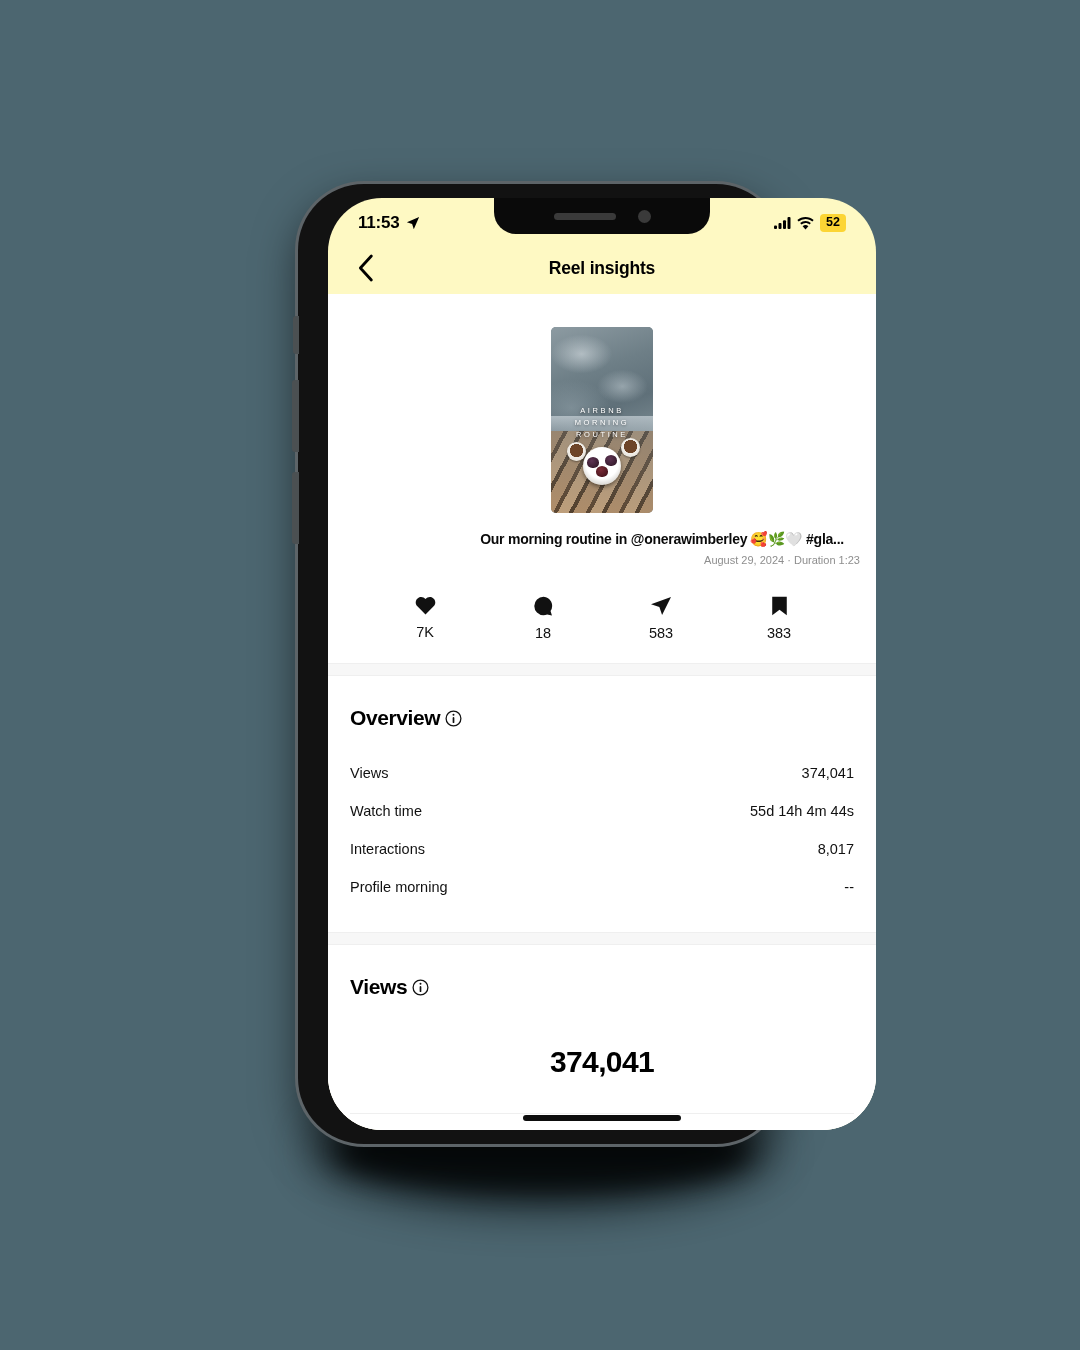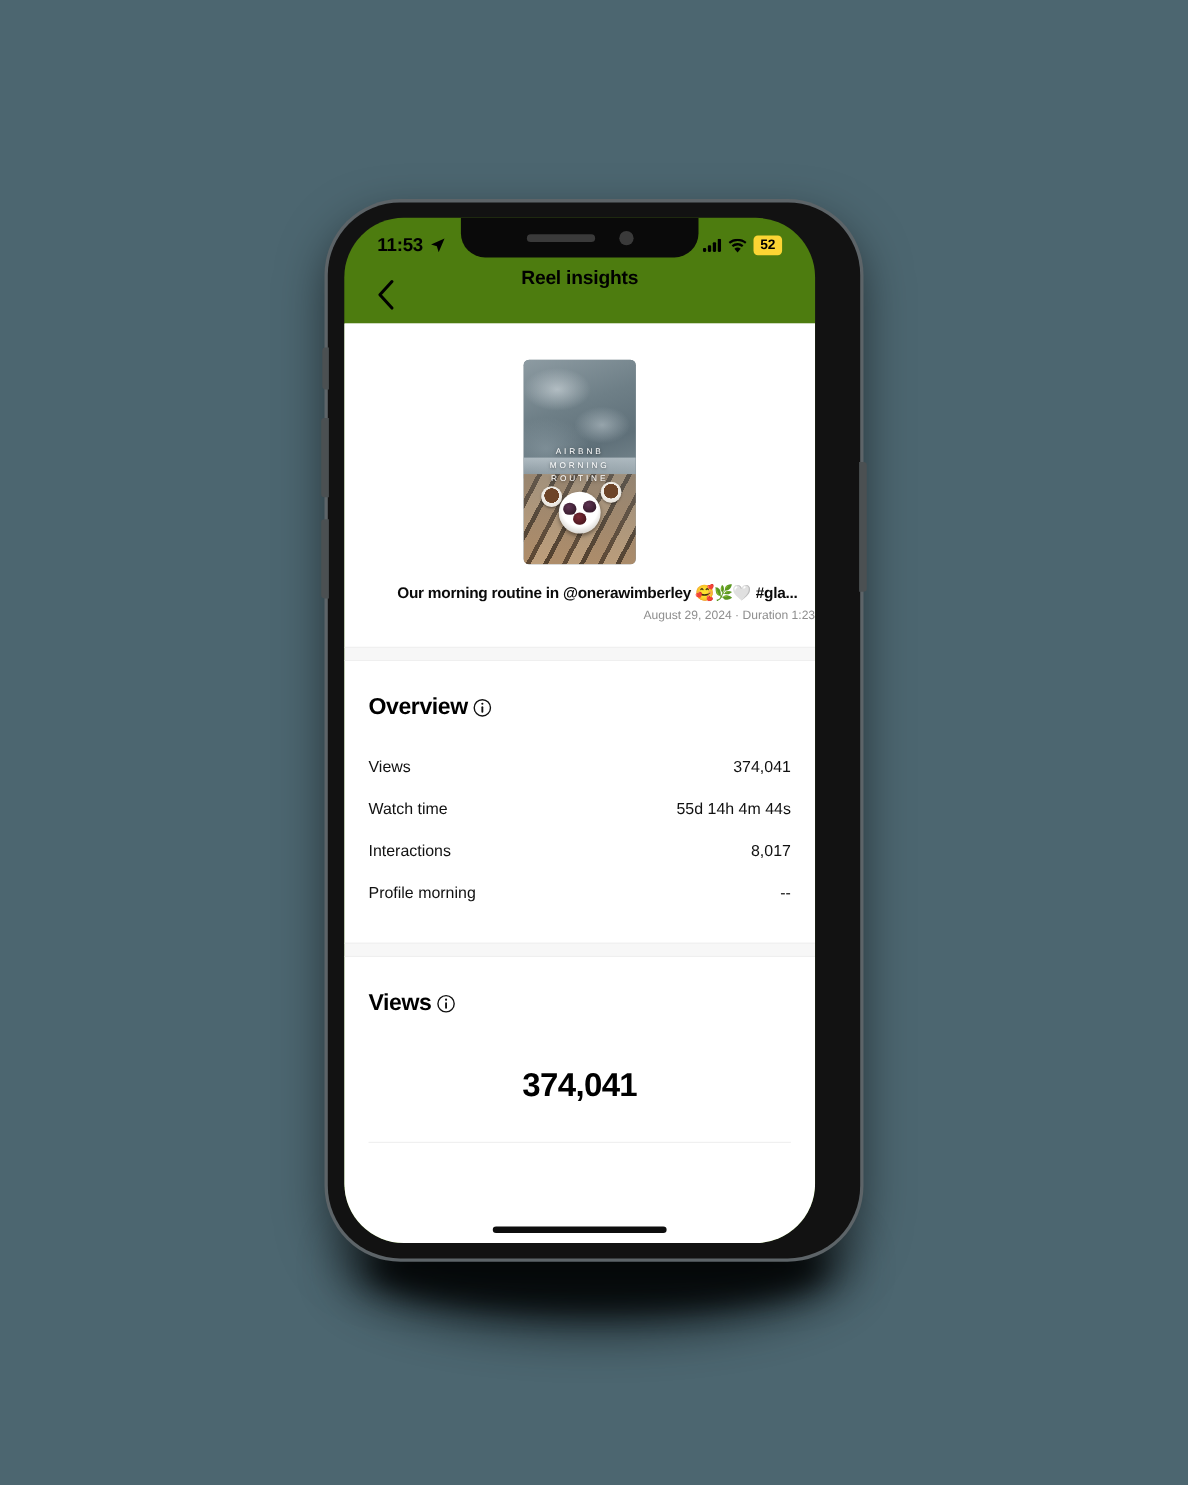--- a/index.html
+++ b/index.html
@@ -46,23 +46,23 @@
     border-radius:3px;
   }
   #btn-mute   { left:-5px; top:132px;  width:6px; height:38px; border-radius:3px 0 0 3px; }
   #btn-vol-up { left:-6px; top:196px;  width:7px; height:72px; border-radius:3px 0 0 3px; }
   #btn-vol-dn { left:-6px; top:288px;  width:7px; height:72px; border-radius:3px 0 0 3px; }
   #btn-power  { right:-6px; top:236px; width:7px; height:118px; border-radius:0 3px 3px 0; }
 
   
   #screen {
     position:absolute;
-    left:15px; top:14px;
-    width:428px; height:932px;
-    background:#4d7c0f;
+    left:30px; top:14px;
+    width:548px; height:932px;
+    background:#fef9c3;
     border-radius:54px;
     overflow:hidden;
   }
 
   
   #notch {
     position:absolute;
     left:50%; transform:translateX(-50%);
     top:0;
     width:216px; height:36px;
@@ -97,21 +97,21 @@
     font-weight:700;
     border-radius:4px;
     padding:2px 6px 2px 6px;
     line-height:1.1;
   }
 
   
   #nav-bar {
     position:absolute; top:44px; left:0; right:0;
     height:52px;
-    display:flex; 
+    display:flex; align-items:center;
     z-index:20;
   }
   #back-button {
     position:absolute; left:22px; top:50%;
     transform:translateY(-50%);
     width:30px; height:30px;
     display:flex; align-items:center; justify-content:center;
     cursor:pointer;
   }
   #nav-title {
@@ -122,21 +122,21 @@
 
   
   #content {
     position:absolute;
     top:96px; left:0; right:0; bottom:0;
     background:#fff;
     overflow:hidden;
   }
 
   
-  #post-section { padding:10px 0 22px; background:#fff; }
+  #post-section { padding:10px 16px 22px; background:#fff; }
 
   #thumbnail {
     width:102px; height:186px;
     margin:23px auto 0;
     border-radius:5px;
     overflow:hidden;
     position:relative;
     background:#6f7f86;
     cursor:pointer;
   }
@@ -347,20 +347,51 @@
             <div class="berry" id="berry-c"></div>
           </div>
           <div id="thumb-text">AIRBNB
 MORNING
 ROUTINE</div>
         </div>
 
         <div id="post-caption">Our morning routine in @onerawimberley 🥰🌿🤍 #gla...</div>
         <div id="post-meta">August 29, 2024 · Duration 1:23</div>
 
+        <div id="engagement-row">
+
+          <div class="engagement-item">
+            <svg width="21" height="19" viewBox="0 0 24 22">
+              <path d="M12 21.3 2.6 12C-.6 8.8.3 3.5 4.4 1.6c2.7-1.3 5.8-.3 7.6 2 1.8-2.3 4.9-3.3 7.6-2 4.1 1.9 5 7.2 1.8 10.4z" fill="#111"></path>
+            </svg>
+            <span class="engagement-count">7K</span>
+          </div>
+
+          <div class="engagement-item">
+            <svg width="21" height="20" viewBox="0 0 24 23">
+              <path d="M12 .8a10.6 10.6 0 1 0 0 21.2c1.5 0 2.9-.3 4.2-.85l5.5 1.3-1.6-5.1A10.6 10.6 0 0 0 12 .8z" fill="#111"></path>
+            </svg>
+            <span class="engagement-count">18</span>
+          </div>
+
+          <div class="engagement-item">
+            <svg width="22" height="20" viewBox="0 0 24 22">
+              <path d="M23 1.2 1 9.1l9.2 2.9 3 8.8z" fill="#111"></path>
+            </svg>
+            <span class="engagement-count">583</span>
+          </div>
+
+          <div class="engagement-item">
+            <svg width="17" height="20" viewBox="0 0 18 22">
+              <path d="M1 .8h16v20.4l-8-6.1-8 6.1z" fill="#111"></path>
+            </svg>
+            <span class="engagement-count">383</span>
+          </div>
+
+        </div>
       </div>
 
       <div class="section-gap"></div>
 
       <div class="stats-section">
         <div class="section-head">
           <span class="section-title">Overview</span>
           <svg width="17" height="17" viewBox="0 0 20 20">
             <circle cx="10" cy="10" r="8.7" fill="none" stroke="#111" stroke-width="1.5"></circle>
             <circle cx="10" cy="5.6" r="1.15" fill="#111"></circle>

